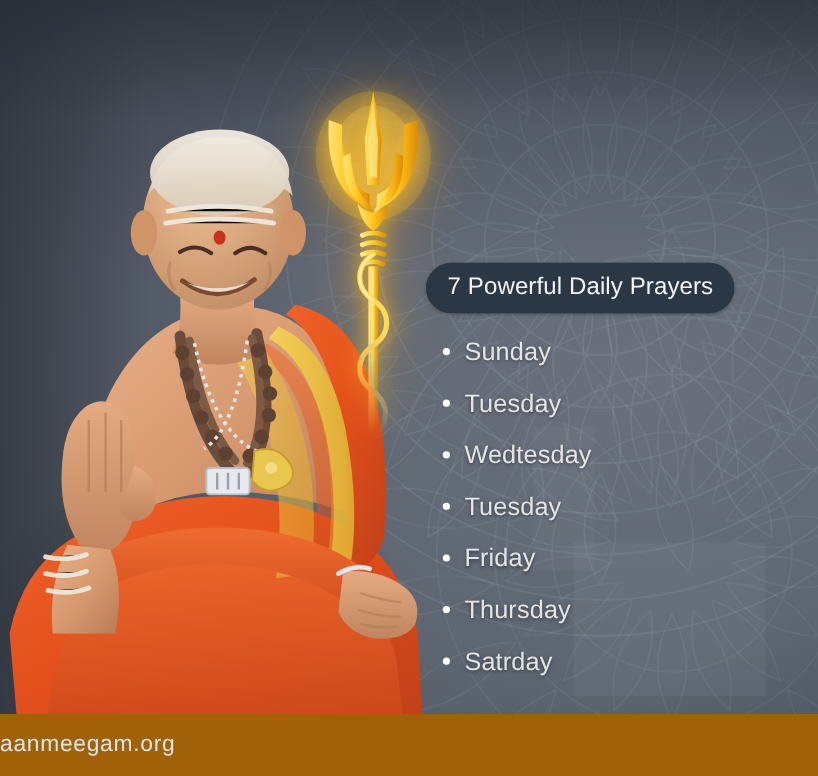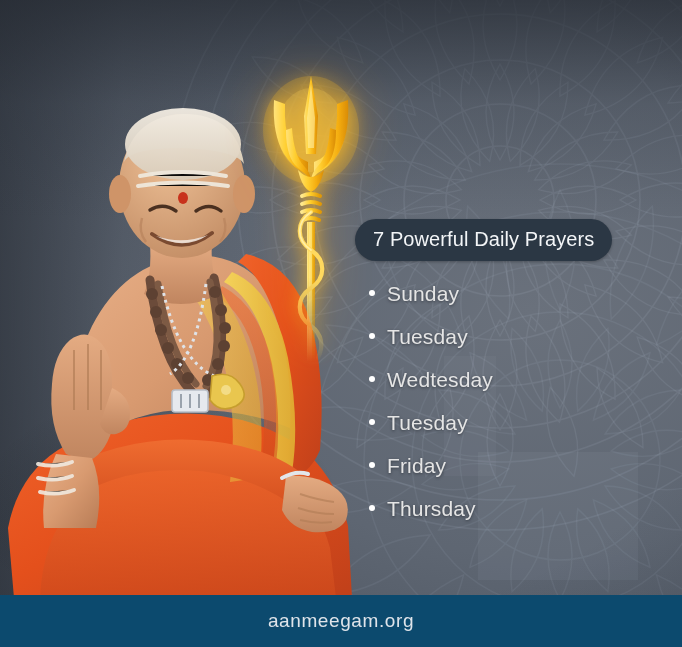--- a/index.html
+++ b/index.html
@@ -144,24 +144,24 @@
     background: #ffffff;
   }
 
   
   .footer {
     position: absolute;
     left: 0;
     right: 0;
     bottom: 0;
     height: 52px;
-    background: #0c4a6e;
+    background: #a16207;
     display: flex;
     align-items: center;
-    justify-content: center;
+    justify-content: flex-start;
   }
   .footer-text {
     color: #dfe4ea;
     font-size: 19px;
     letter-spacing: .6px;
   }
 </style>
 </head>
 <body>
 
@@ -474,20 +474,24 @@
         <span>Tuesday</span>
       </li>
       <li>
         <span class="bullet"></span>
         <span>Friday</span>
       </li>
       <li>
         <span class="bullet"></span>
         <span>Thursday</span>
       </li>
+      <li>
+        <span class="bullet"></span>
+        <span>Satrday</span>
+      </li>
     </ul>
   </div>
 
   <div class="footer">
     <span class="footer-text">aanmeegam.org</span>
   </div>
 
 </div>
 
 </body></html>

